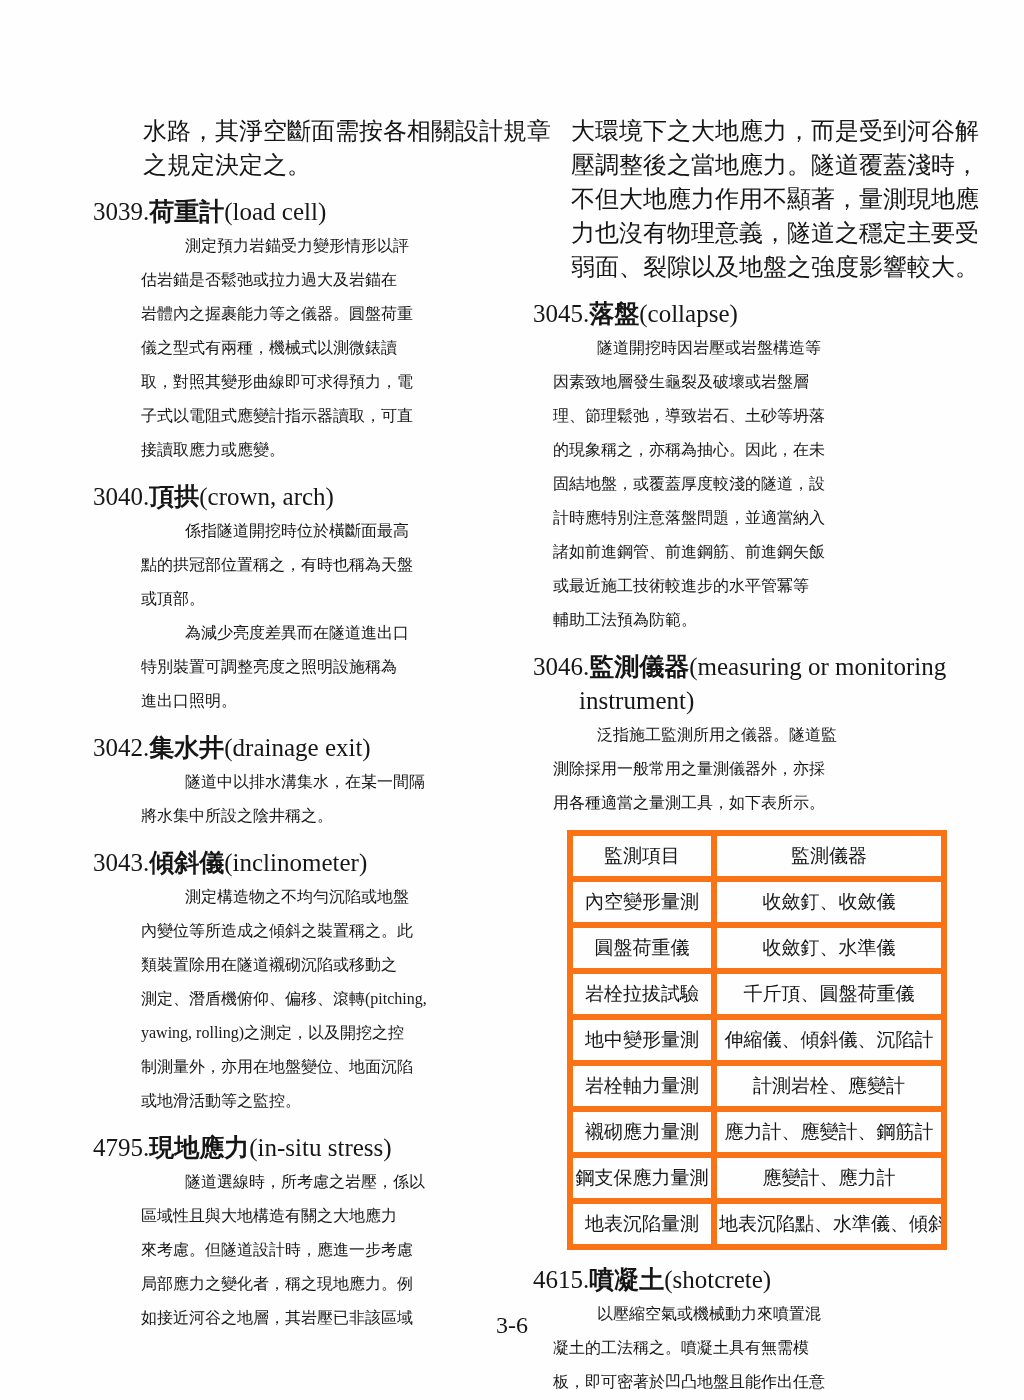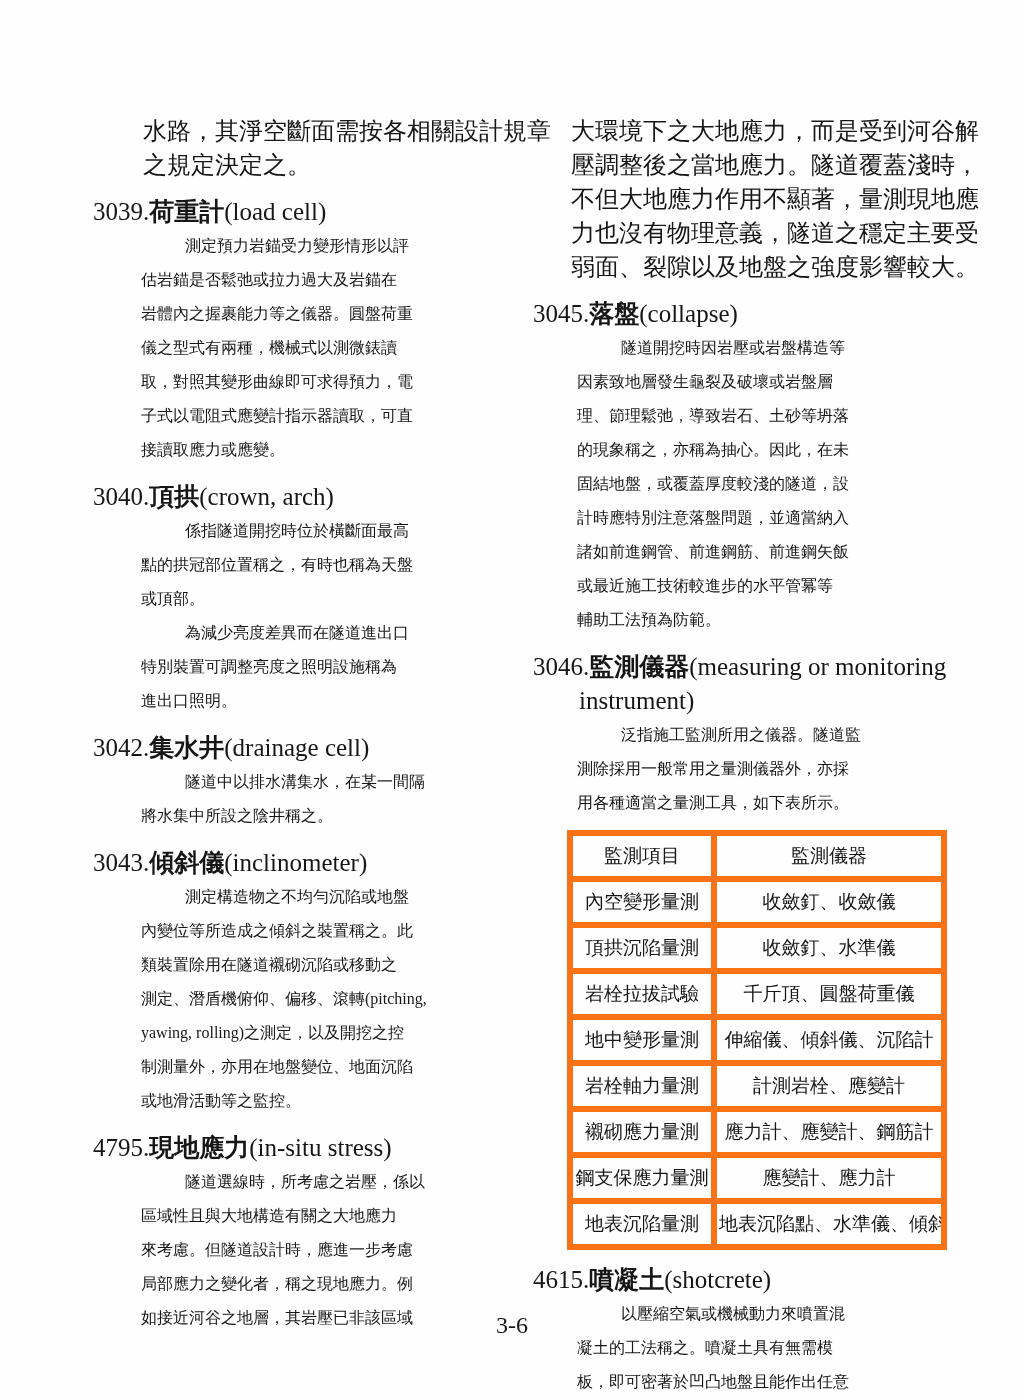--- a/index.html
+++ b/index.html
@@ -32,21 +32,21 @@
     margin:0 0 0 46px;
     font-size:25px;line-height:34px;
   }
   .ebody{
     margin:0 0 0 48px;
     font-size:16px;line-height:34px;
     text-indent:44px;
     white-space:pre;
   }
   .col-right .cont{margin-left:38px;}
-  .col-right .ebody{margin-left:44px;}
+  .col-right .ebody{margin-left:20px;}
   table.mon{
     border-collapse:collapse;
     margin:10px 0 4px 34px;
     width:374px;
     table-layout:fixed;
   }
   table.mon th, table.mon td{
     border:6px solid #f97316;
     height:24px;
     padding:8px 2px;
@@ -93,21 +93,21 @@
 或頂部。</p>
     </div>
 
     <div class="entry">
       <p class="ebody">為減少亮度差異而在隧道進出口
 特別裝置可調整亮度之照明設施稱為
 進出口照明。</p>
     </div>
 
     <div class="entry">
-      <div class="ehead"><span class="num">3042.</span><span class="term">集水井</span><span class="en">(drainage cell)</span></div>
+      <div class="ehead"><span class="num">3042.</span><span class="term">集水井</span><span class="en">(drainage exit)</span></div>
       <p class="ebody">隧道中以排水溝集水，在某一間隔
 將水集中所設之陰井稱之。</p>
     </div>
 
     <div class="entry">
       <div class="ehead"><span class="num">3043.</span><span class="term">傾斜儀</span><span class="en">(inclinometer)</span></div>
       <p class="ebody">測定構造物之不均勻沉陷或地盤
 內變位等所造成之傾斜之裝置稱之。此
 類裝置除用在隧道襯砌沉陷或移動之
 測定、潛盾機俯仰、偏移、滾轉(pitching,
@@ -162,21 +162,21 @@
       <tbody>
           <tr>
         <th>監測項目</th>
         <th>監測儀器</th>
       </tr>
       <tr>
         <td>內空變形量測</td>
         <td>收斂釘、收斂儀</td>
       </tr>
       <tr>
-        <td>頂拱沉陷量測</td>
+        <td>圓盤荷重儀</td>
         <td>收斂釘、水準儀</td>
       </tr>
       <tr>
         <td>岩栓拉拔試驗</td>
         <td>千斤頂、圓盤荷重儀</td>
       </tr>
       <tr>
         <td>地中變形量測</td>
         <td>伸縮儀、傾斜儀、沉陷計</td>
       </tr>

